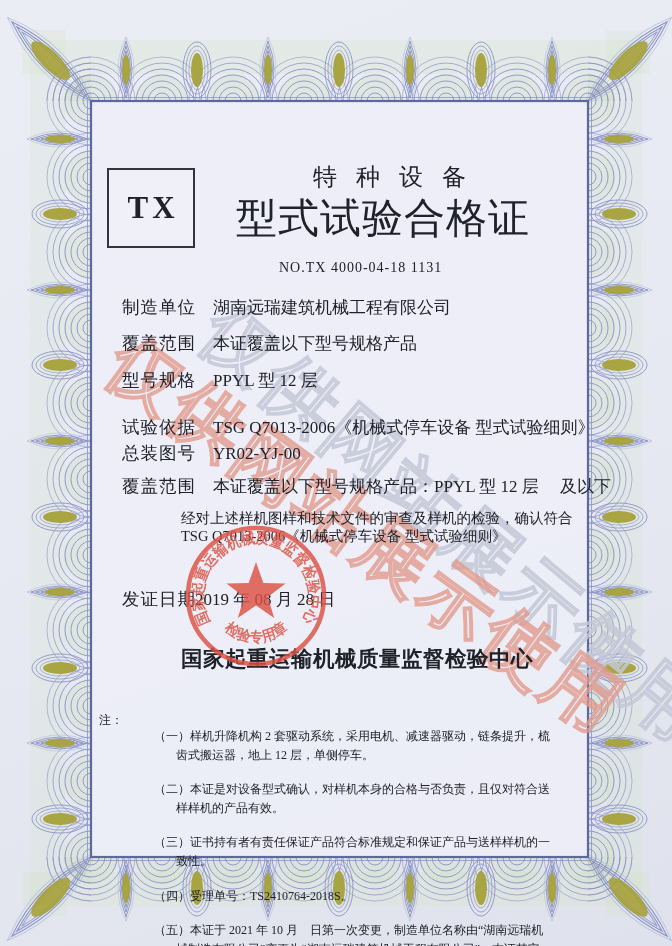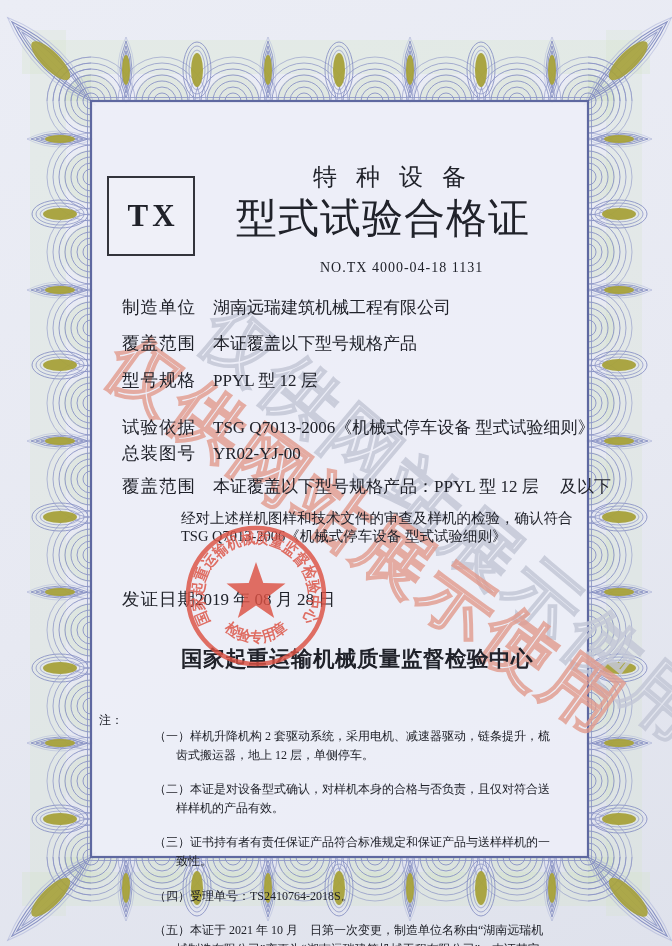--- a/index.html
+++ b/index.html
@@ -5,28 +5,28 @@
   html,body{margin:0;padding:0;}
   .page{
     position:relative;width:672px;height:946px;overflow:hidden;
     background:linear-gradient(160deg,#ebedf5 0%,#e7e9f2 55%,#dfe2ec 100%);
     font-family:"Liberation Serif","DejaVu Serif",serif;
     color:#20222a;
   }
   .layer{position:absolute;left:0;top:0;width:672px;height:946px;pointer-events:none;}
   
   .tx-box{
-    position:absolute;left:107px;top:176px;width:84px;height:76px;
+    position:absolute;left:107px;top:168px;width:84px;height:76px;
     border:2px solid #33343c;display:flex;align-items:center;justify-content:center;
     background:rgba(255,255,255,0.12);
   }
   .tx-box span{font-size:31px;font-weight:bold;letter-spacing:4px;padding-left:4px;}
   .category{position:absolute;left:293px;top:161px;font-size:24px;letter-spacing:19px;white-space:nowrap;margin-left:20px;}
   .main-title{position:absolute;left:236px;top:191px;font-size:41px;font-weight:normal;letter-spacing:1px;white-space:nowrap;}
-  .cert-no{position:absolute;left:279px;top:260px;font-size:14px;letter-spacing:1px;white-space:nowrap;margin-left:41px;}
+  .cert-no{position:absolute;left:279px;top:260px;font-size:14px;letter-spacing:1px;white-space:nowrap;}
   
   .frow{position:absolute;left:122px;white-space:nowrap;font-size:17px;line-height:18px;}
   .frow .flabel{display:inline-block;width:91px;font-size:17.5px;letter-spacing:1px;}
   .f1{top:298px}.f2{top:334px}.f3{top:371px}.f4{top:418px}.f5{top:444px}.f6{top:477px}
   .statement{position:absolute;left:181px;top:510px;width:398px;font-size:14.5px;line-height:17.8px;}
   .issue-row{position:absolute;left:122px;top:587px;white-space:nowrap;font-size:17px;}
   .issue-row .ilabel{display:inline-block;width:73px;font-size:17.5px;letter-spacing:1px;}
   .authority{position:absolute;left:181px;top:644px;font-size:21.5px;font-weight:bold;letter-spacing:0.5px;white-space:nowrap;}
   
   .notes{position:absolute;left:99px;top:711px;width:468px;display:flex;font-size:12px;line-height:18.6px;}

